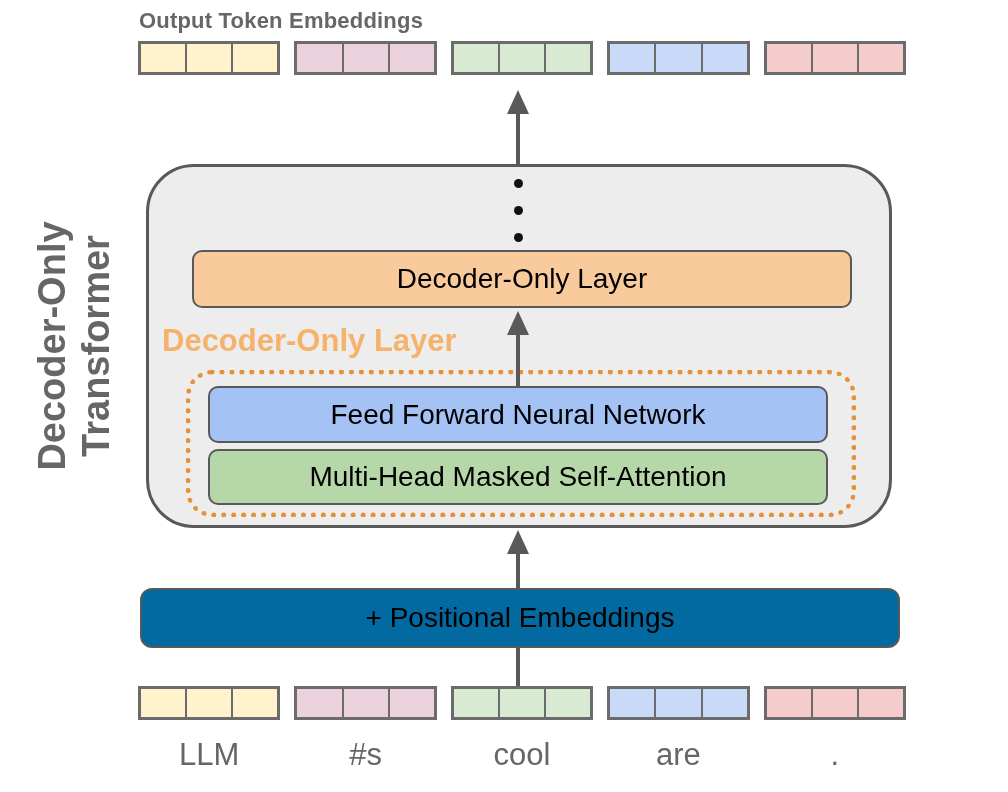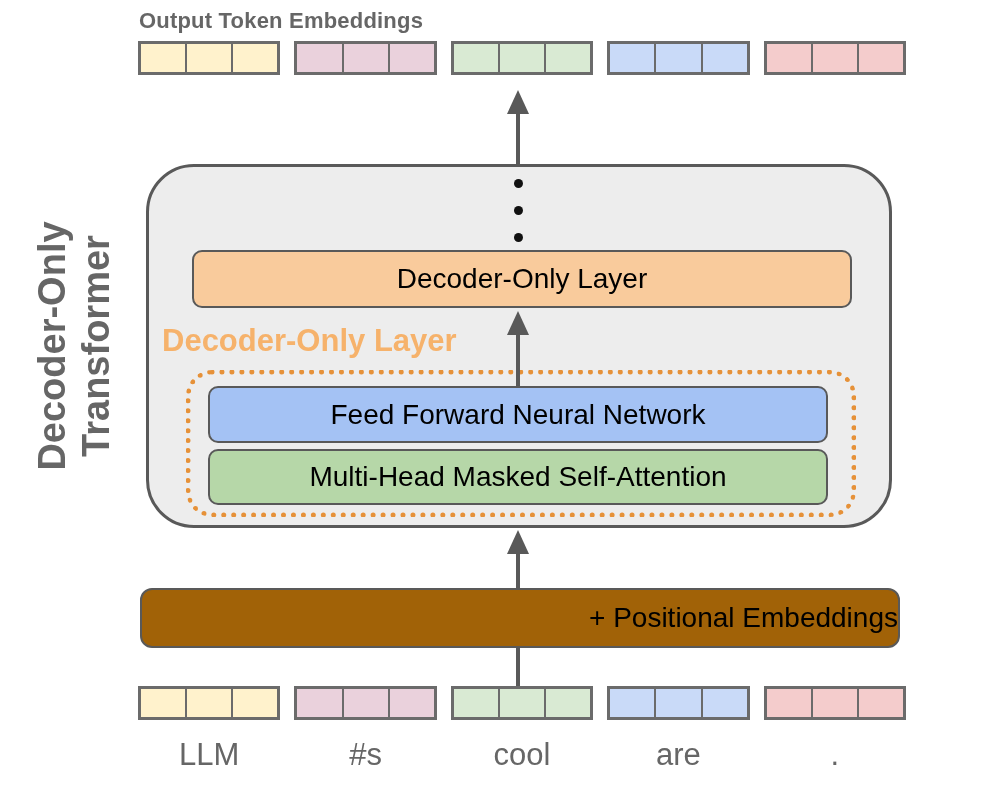--- a/index.html
+++ b/index.html
@@ -224,21 +224,21 @@
   <div class="block" id="ffnn-block" style="background-color: rgb(164, 194, 244);">
     <span>Feed Forward Neural Network</span>
   </div>
   <div class="block" id="attention-block" style="background-color: rgb(182, 215, 168);">
     <span>Multi-Head Masked Self-Attention</span>
   </div>
 
   <div class="arrow-head" id="arrow-bot-head"></div>
   <div class="arrow-line" id="arrow-bot-line"></div>
 
-  <div class="block" id="positional-block" style="background-color: #a16207; justify-content: flex-end;">
+  <div class="block" id="positional-block" style="background-color: #0369a1;">
     <span>+ Positional Embeddings</span>
   </div>
 
   <div class="arrow-line" id="arrow-stub-line"></div>
 
   <div class="token-row" id="input-strips">
       <div class="token-strip">
         <div class="token-cell" style="background-color: rgb(255, 242, 204);"></div>
         <div class="token-cell" style="background-color: rgb(255, 242, 204);"></div>
         <div class="token-cell" style="background-color: rgb(255, 242, 204);"></div>

